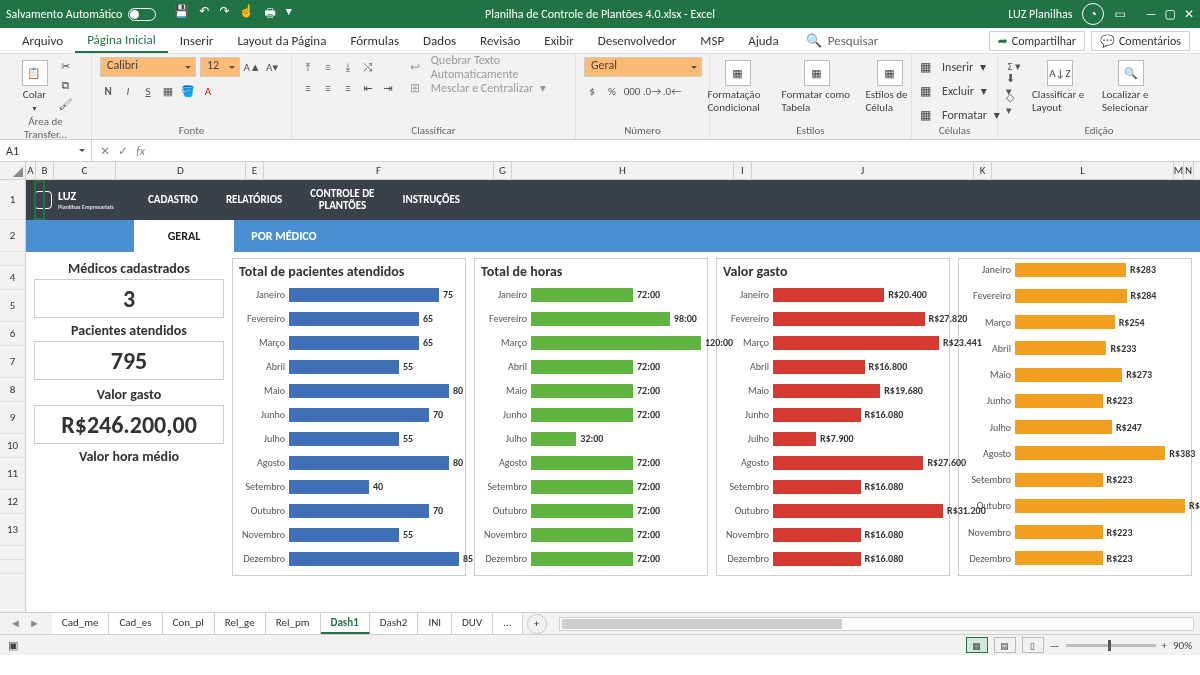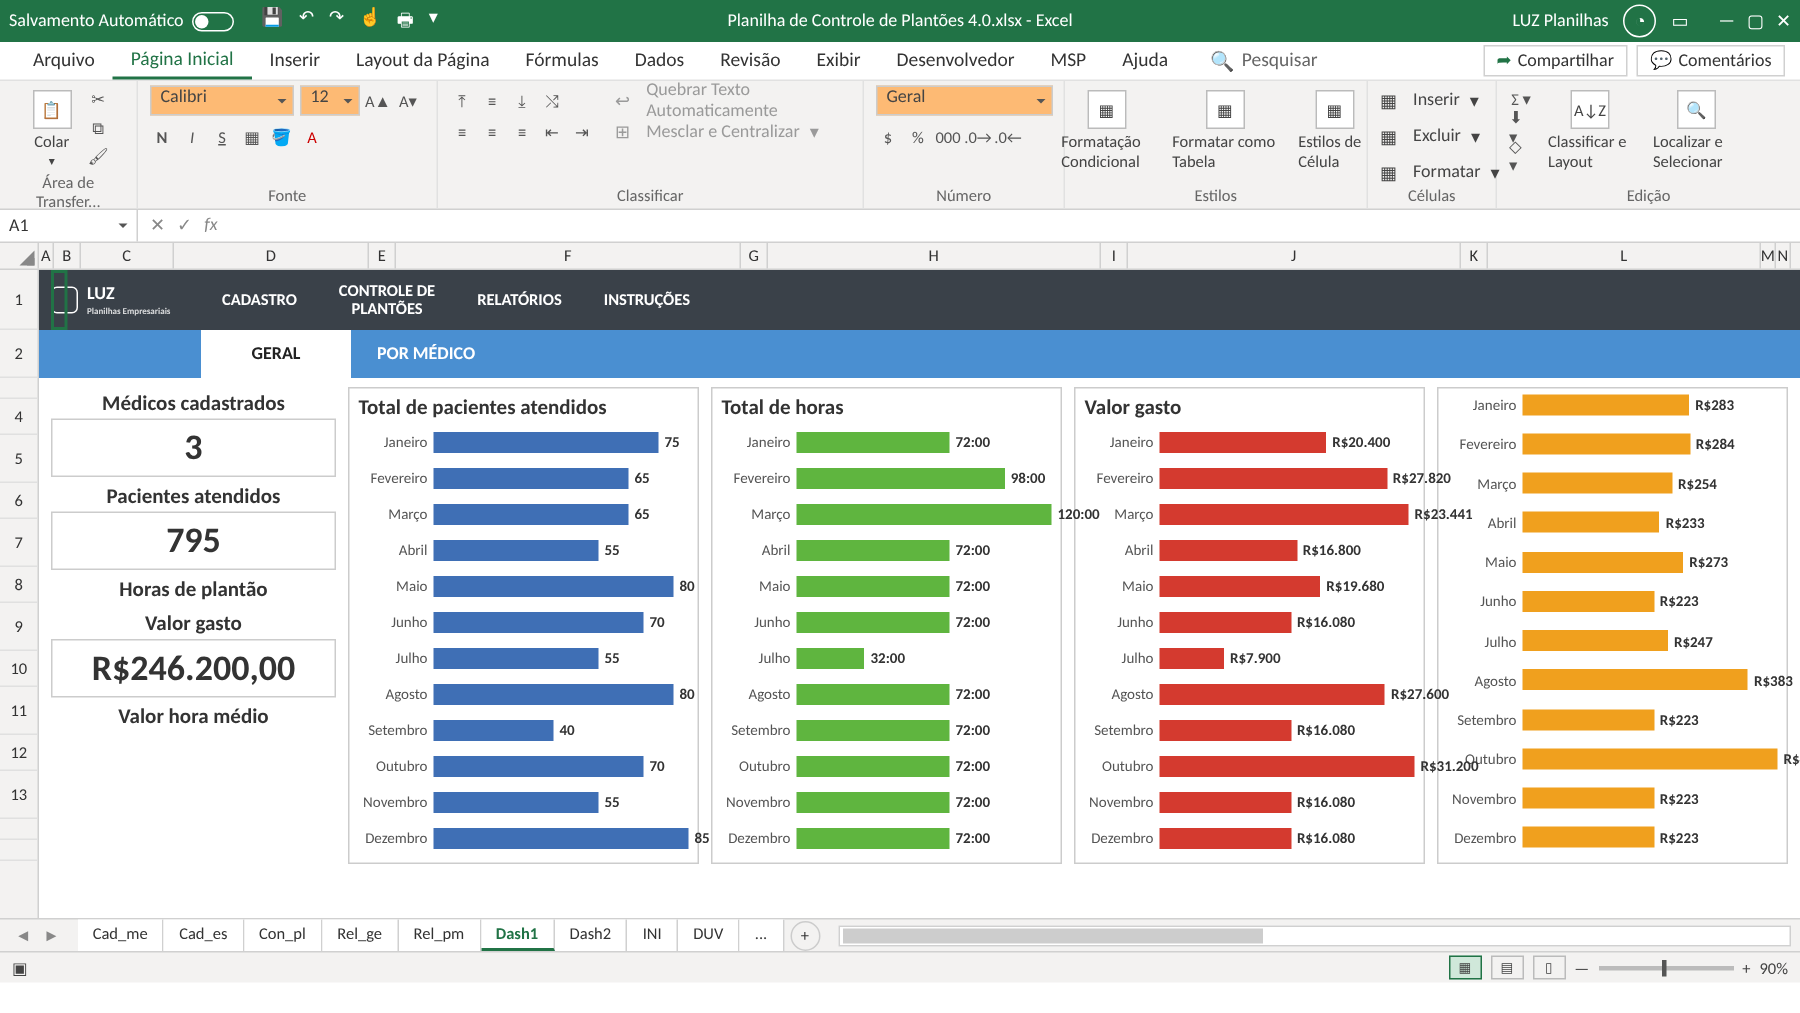--- a/index.html
+++ b/index.html
@@ -359,25 +359,25 @@
     <div class="dash-nav">
       <div class="logo">
         <div class="box"></div>
         <div>
           <div style="font-size:12px;font-weight:bold;">LUZ</div>
           <div style="font-size:6px;opacity:.8;text-align:right;">Planilhas Empresariais</div>
         </div>
       </div>
       <div id="dashnav-host" style="display:flex;">
           <div class="nitem">CADASTRO</div>
+          <div class="nitem">RELATÓRIOS</div>
           <div class="nitem two">
             <span>CONTROLE DE</span>
             <span>PLANTÕES</span>
           </div>
-          <div class="nitem">RELATÓRIOS</div>
           <div class="nitem">INSTRUÇÕES</div>
         </div>
     </div>
 
     <div class="sub-nav">
       <div class="spacer"></div>
       <div id="subnav-host" style="display:flex;">
           <div class="sn active">GERAL</div>
           <div class="sn">POR MÉDICO</div>
         </div>
@@ -387,21 +387,20 @@
       <div class="kpis" id="kpi-host">
           <div class="kpi">
             <div class="klabel">Médicos cadastrados</div>
             <div class="kval">3</div>
           </div>
           <div class="kpi">
             <div class="klabel">Pacientes atendidos</div>
             <div class="kval">795</div>
           </div>
           <div class="kpi">
-            <div class="klabel">Horas de plantão</div>
           </div>
           <div class="kpi">
             <div class="klabel">Valor gasto</div>
             <div class="kval">R$246.200,00</div>
           </div>
           <div class="kpi">
             <div class="klabel">Valor hora médio</div>
           </div>
         </div>
       <div id="panels-host" style="display:flex;gap:8px;flex:1;">

